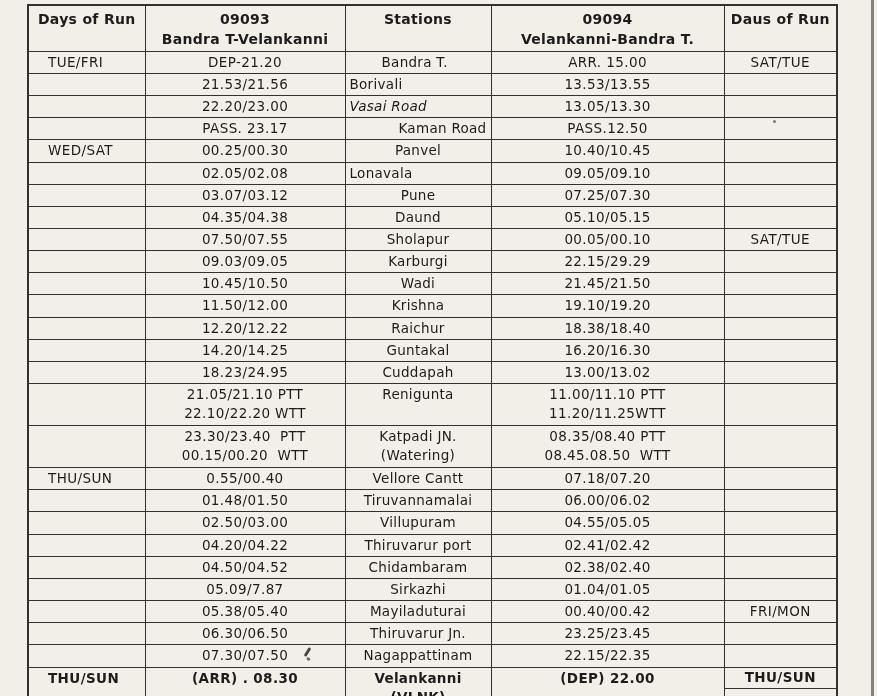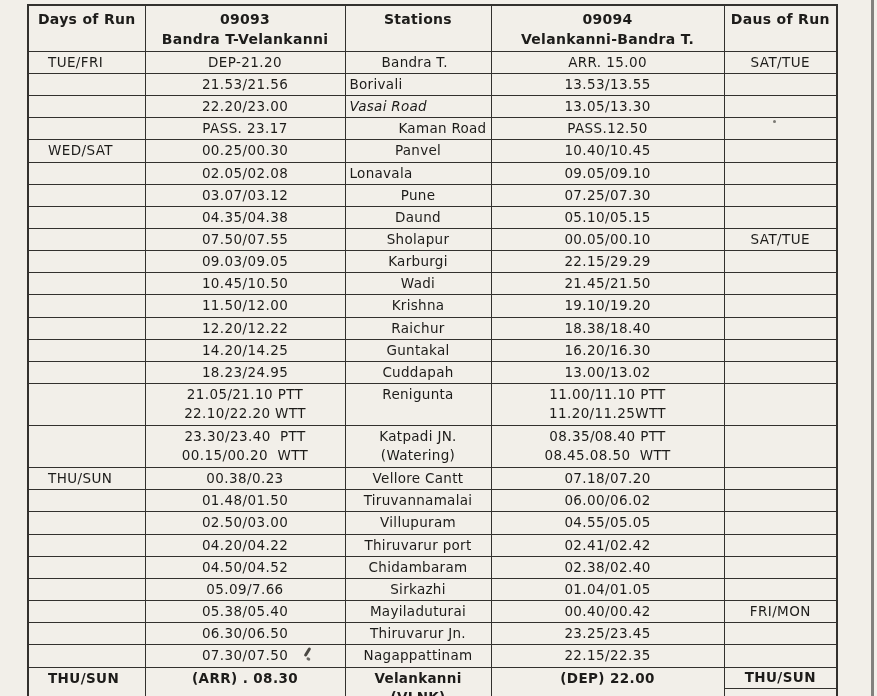--- a/index.html
+++ b/index.html
@@ -212,21 +212,21 @@
         <td class="col-time"><div>23.30/23.40  PTT</div><div>00.15/00.20  WTT</div></td>
         <td class="col-station">
           <div>Katpadi JN.</div>
           <div>(Watering)</div>
         </td>
         <td class="col-time"><div>08.35/08.40 PTT</div><div>08.45.08.50  WTT</div></td>
         <td class="col-days-right"></td>
       </tr>
       <tr>
         <td class="col-days-left">THU/SUN</td>
-        <td class="col-time">00.38/0.23</td>
+        <td class="col-time">0.55/00.40</td>
         <td class="col-station">Vellore Cantt</td>
         <td class="col-time">07.18/07.20</td>
         <td class="col-days-right"></td>
       </tr>
       <tr>
         <td class="col-days-left"></td>
         <td class="col-time">01.48/01.50</td>
         <td class="col-station">Tiruvannamalai</td>
         <td class="col-time">06.00/06.02</td>
         <td class="col-days-right"></td>
@@ -247,21 +247,21 @@
       </tr>
       <tr>
         <td class="col-days-left"></td>
         <td class="col-time">04.50/04.52</td>
         <td class="col-station">Chidambaram</td>
         <td class="col-time">02.38/02.40</td>
         <td class="col-days-right"></td>
       </tr>
       <tr>
         <td class="col-days-left"></td>
-        <td class="col-time">05.09/7.66</td>
+        <td class="col-time">05.09/7.87</td>
         <td class="col-station">Sirkazhi</td>
         <td class="col-time">01.04/01.05</td>
         <td class="col-days-right"></td>
       </tr>
       <tr>
         <td class="col-days-left"></td>
         <td class="col-time">05.38/05.40</td>
         <td class="col-station">Mayiladuturai</td>
         <td class="col-time">00.40/00.42</td>
         <td class="col-days-right">FRI/MON</td>

